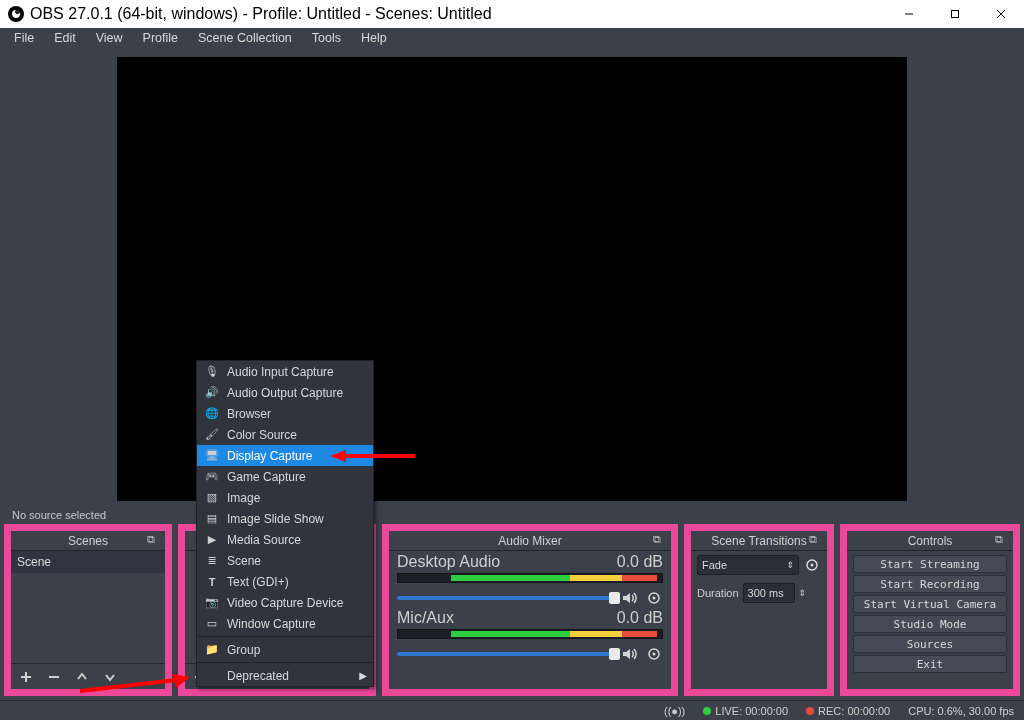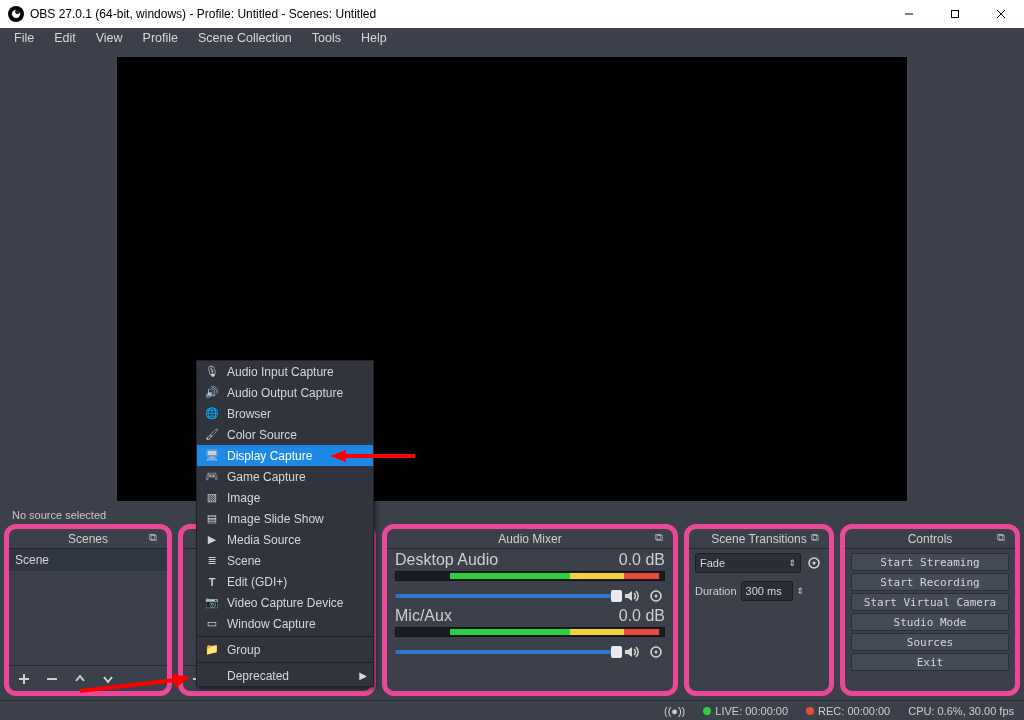--- a/index.html
+++ b/index.html
@@ -1,29 +1,29 @@
 <!DOCTYPE html>
 <html><head>
 <meta charset="utf-8">
 <style>
 *{margin:0;padding:0;box-sizing:border-box;font-family:"Segoe UI",Arial,sans-serif;user-select:none}
 body{width:1024px;height:720px;background:#fff;overflow:hidden;position:relative}
-.titlebar{height:28px;background:#fff;display:flex;align-items:center;padding:0 0 0 8px;font-size:12px;color:#000}
+.titlebar{height:28px;background:#fff;display:flex;align-items:center;padding:0 0 0 8px;font-size:16px;color:#000}
 .titlebar .logo{width:16px;height:16px;margin-right:6px;border-radius:50%;background:#000;display:inline-flex;align-items:center;justify-content:center}
 .titlebar .logo svg{width:10px;height:10px}
 .titlebar .winbtns{margin-left:auto;display:flex}
 .titlebar .winbtn{width:46px;height:28px;display:flex;align-items:center;justify-content:center}
 .menubar{height:22px;background:#3c404b;display:flex;align-items:flex-start;padding:0 4px;font-size:12.5px;color:#d8d8d8}
 .menubar .mitem{padding:3px 10px}
 .workspace{height:670px;background:#3c404b;display:flex;flex-direction:column}
 .preview-area{flex:1;display:flex;align-items:flex-start;justify-content:center;padding-top:7px}
 .preview{width:790px;height:444px;background:#000}
 .nosource{color:#c9c9c9;font-size:11px;padding:5px 12px;height:20px}
 .panels{display:flex;gap:6px;padding:0 4px 4px 4px;height:176px}
-.panel{background:#3c404b;border:5px solid #ec4899;border-radius:12px;display:flex;flex-direction:column;min-width:0}
+.panel{background:#3c404b;border:7px solid #ec4899;border-radius:0;display:flex;flex-direction:column;min-width:0}
 .panel-hdr{height:20px;display:flex;align-items:center;justify-content:center;position:relative;font-size:12px;color:#d0d0d0;border-bottom:1px solid #24262d}
 .panel-hdr .pop{position:absolute;right:4px;top:2px;width:14px;height:14px;color:#bdbdbd;font-size:11px}
 .p-scenes{width:168px}
 .p-sources{width:198px}
 .p-mixer{flex:1}
 .p-trans{width:150px}
 .p-ctrls{width:180px}
 .panel-body{flex:1;position:relative}
 .scene-item{background:#2f3641;color:#d8d8d8;font-size:12px;padding:4px 6px}
 .panel-toolbar{height:26px;display:flex;align-items:center;gap:10px;padding:0 6px;border-top:1px solid #272a32}
@@ -331,21 +331,21 @@
       <span>Media Source</span>
     </div>
   <div class="ctxitem">
       <span class="ctxicon">≣</span>
       <span>Scene</span>
     </div>
   <div class="ctxitem">
       <span class="ctxicon">
         <b>T</b>
       </span>
-      <span>Edit (GDI+)</span>
+      <span>Text (GDI+)</span>
     </div>
   <div class="ctxitem">
       <span class="ctxicon">📷</span>
       <span>Video Capture Device</span>
     </div>
   <div class="ctxitem">
       <span class="ctxicon">▭</span>
       <span>Window Capture</span>
     </div>
   <div class="ctxsep"></div>

